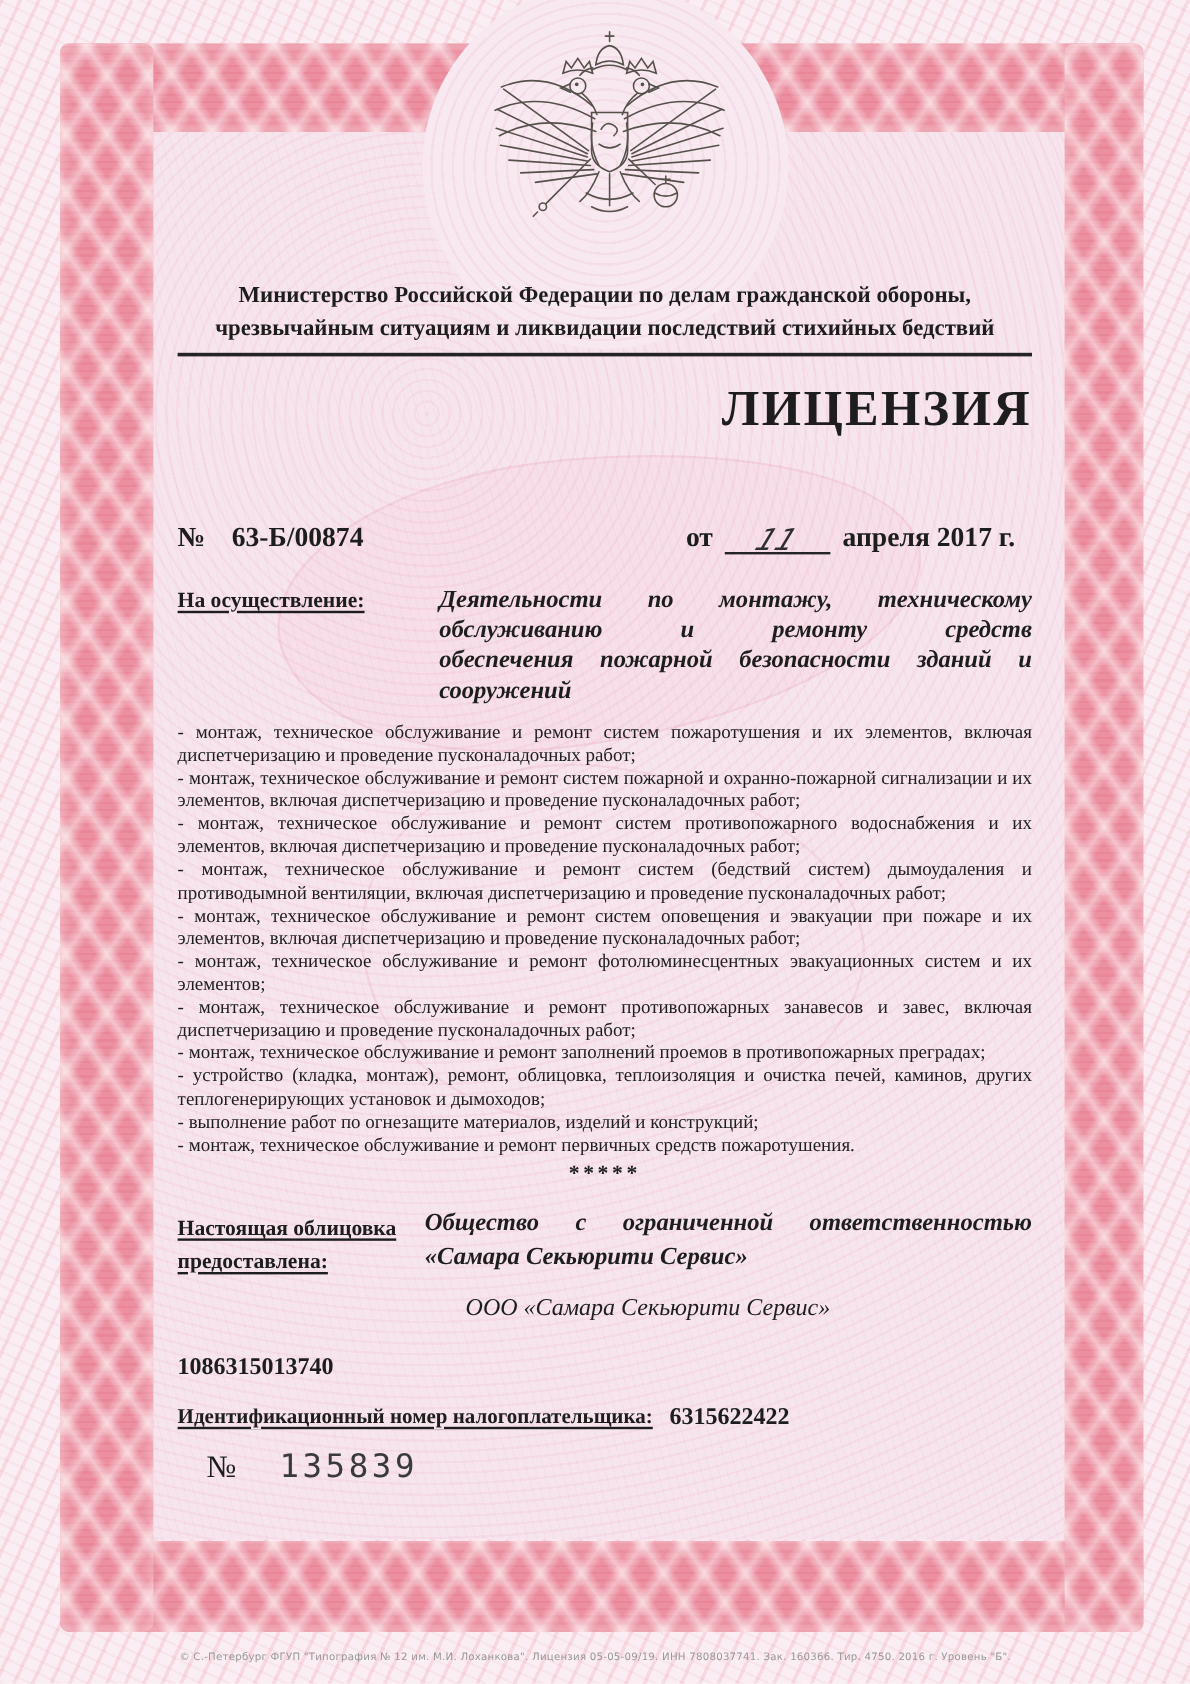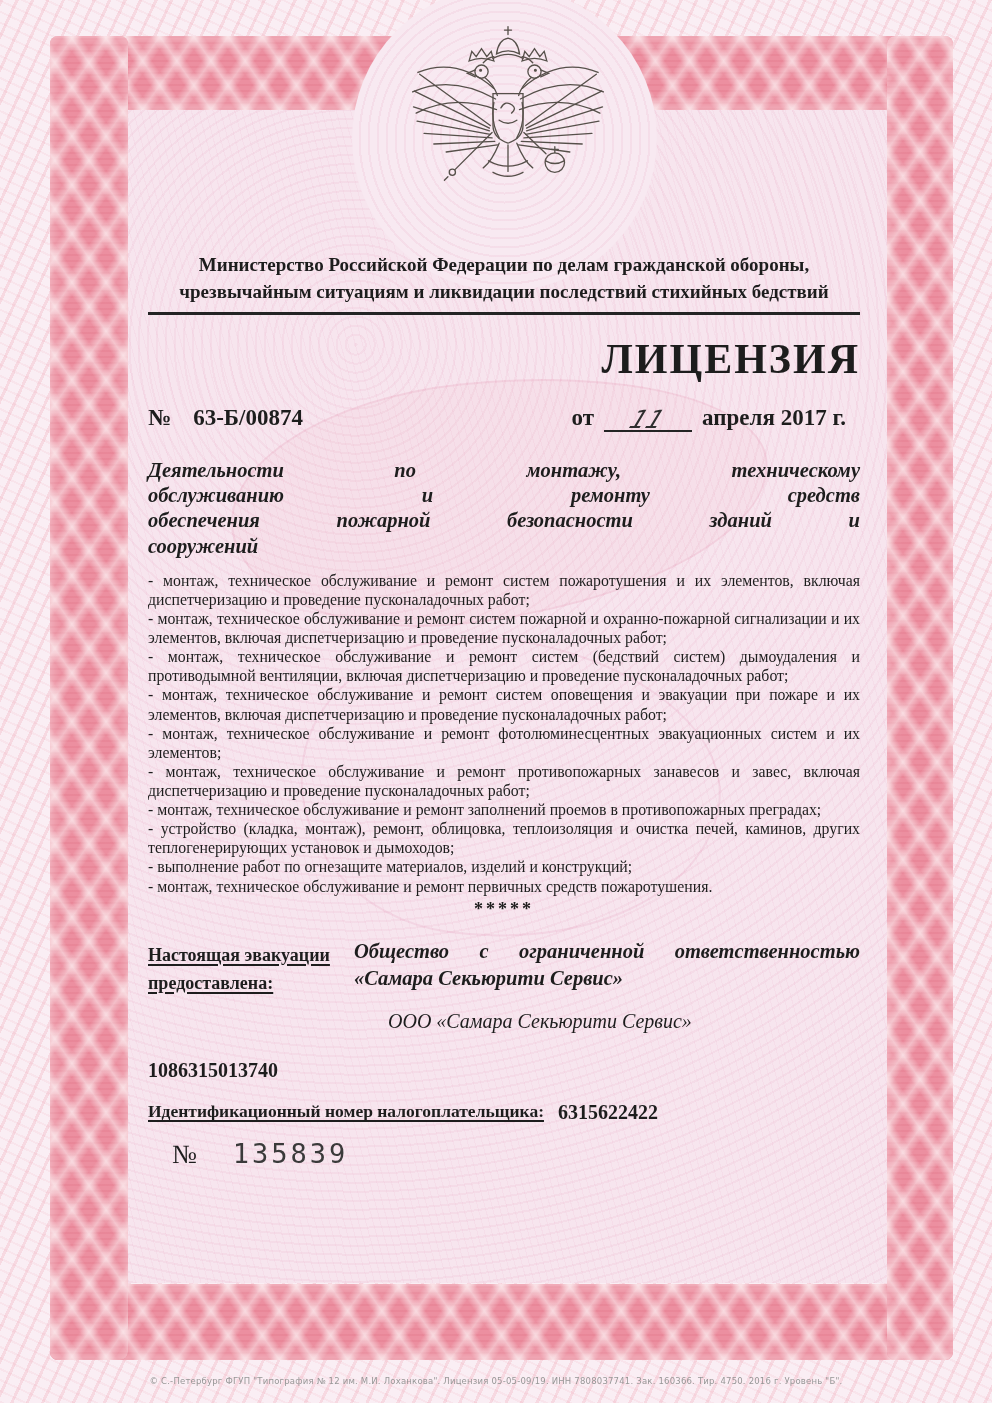--- a/index.html
+++ b/index.html
@@ -62,21 +62,21 @@
   .watermark.w2 { left: 300px; top: 640px; width: 420px; height: 300px; transform: rotate(8deg); }
 
   .emblem {
     position: absolute; z-index: 5;
     left: 402px; top: 16px; width: 212px; height: 196px;
   }
 
   
   .content {
     position: absolute; z-index: 6;
-    left: 148px; top: 252px; width: 712px;
+    left: 148px; top: 234px; width: 712px;
   }
 
   .ministry {
     text-align: center;
     font-weight: bold;
     font-size: 19px; line-height: 1.42;
     padding-bottom: 6px;
     border-bottom: 3px solid #242424;
   }
 
@@ -86,21 +86,21 @@
     font-size: 42px; letter-spacing: 2px;
     margin: 20px 0 22px 0;
   }
 
   .num-row {
     display: flex; align-items: baseline;
     font-weight: bold; font-size: 23px;
     margin-bottom: 26px;
   }
   .num-row .lic-no-label { margin-right: 22px; }
-  .num-row .date-group { margin-left: auto; padding-right: 14px; display: flex; align-items: flex-start; }
+  .num-row .date-group { margin-left: auto; padding-right: 14px; display: flex; align-items: flex-start; margin-top: 48px; }
   .date-underline {
     display: inline-block; width: 88px; text-align: center;
     border-bottom: 2.5px solid #242424; margin: 0 10px;
     line-height: 1;
   }
   .handwritten {
     display: inline-block;
     font-family: "DejaVu Sans", sans-serif;
     font-style: italic; font-weight: 400;
     font-size: 25px; color: #2e2e2e;
@@ -228,47 +228,51 @@
       <span class="lic-no-label">№</span>
       <span>63-Б/00874</span>
       <span class="date-group">
         <span>от</span>
         <span class="date-underline"><span class="handwritten">11</span></span>
         <span>апреля 2017 г.</span>
       </span>
     </div>
 
     <div class="activity-row">
+      <div class="activity-label">
+        <span class="ulabel">На осуществление:</span>
+      </div>
       <div class="activity-text">
         <div class="just-line">Деятельности по монтажу, техническому</div>
         <div class="just-line">обслуживанию и ремонту средств</div>
         <div class="just-line">обеспечения пожарной безопасности зданий и</div>
         <div>сооружений</div>
       </div>
     </div>
 
 
     <ul class="works-list">
         <li>- монтаж, техническое обслуживание и ремонт систем пожаротушения и их элементов, включая диспетчеризацию и проведение пусконаладочных работ;</li>
         <li>- монтаж, техническое обслуживание и ремонт систем пожарной и охранно-пожарной сигнализации и их элементов, включая диспетчеризацию и проведение пусконаладочных работ;</li>
+        <li>- монтаж, техническое обслуживание и ремонт систем противопожарного водоснабжения и их элементов, включая диспетчеризацию и проведение пусконаладочных работ;</li>
         <li>- монтаж, техническое обслуживание и ремонт систем (бедствий систем) дымоудаления и противодымной вентиляции, включая диспетчеризацию и проведение пусконаладочных работ;</li>
         <li>- монтаж, техническое обслуживание и ремонт систем оповещения и эвакуации при пожаре и их элементов, включая диспетчеризацию и проведение пусконаладочных работ;</li>
         <li>- монтаж, техническое обслуживание и ремонт фотолюминесцентных эвакуационных систем и их элементов;</li>
         <li>- монтаж, техническое обслуживание и ремонт противопожарных занавесов и завес, включая диспетчеризацию и проведение пусконаладочных работ;</li>
         <li>- монтаж, техническое обслуживание и ремонт заполнений проемов в противопожарных преградах;</li>
         <li>- устройство (кладка, монтаж), ремонт, облицовка, теплоизоляция и очистка печей, каминов, других теплогенерирующих установок и дымоходов;</li>
         <li>- выполнение работ по огнезащите материалов, изделий и конструкций;</li>
         <li>- монтаж, техническое обслуживание и ремонт первичных средств пожаротушения.</li>
       </ul>
 
     <div class="separator">*****</div>
 
     <div class="grant-row">
       <div class="grant-label">
-        <span class="ulabel">Настоящая эвакуации</span><br>
+        <span class="ulabel">Настоящая облицовка</span><br>
         <span class="ulabel">предоставлена:</span>
       </div>
       <div class="grant-name">
         <div class="just-line">Общество с ограниченной ответственностью</div>
         <div>«Самара Секьюрити Сервис»</div>
       </div>
     </div>
 
     <div class="grant-short">ООО «Самара Секьюрити Сервис»</div>
 

